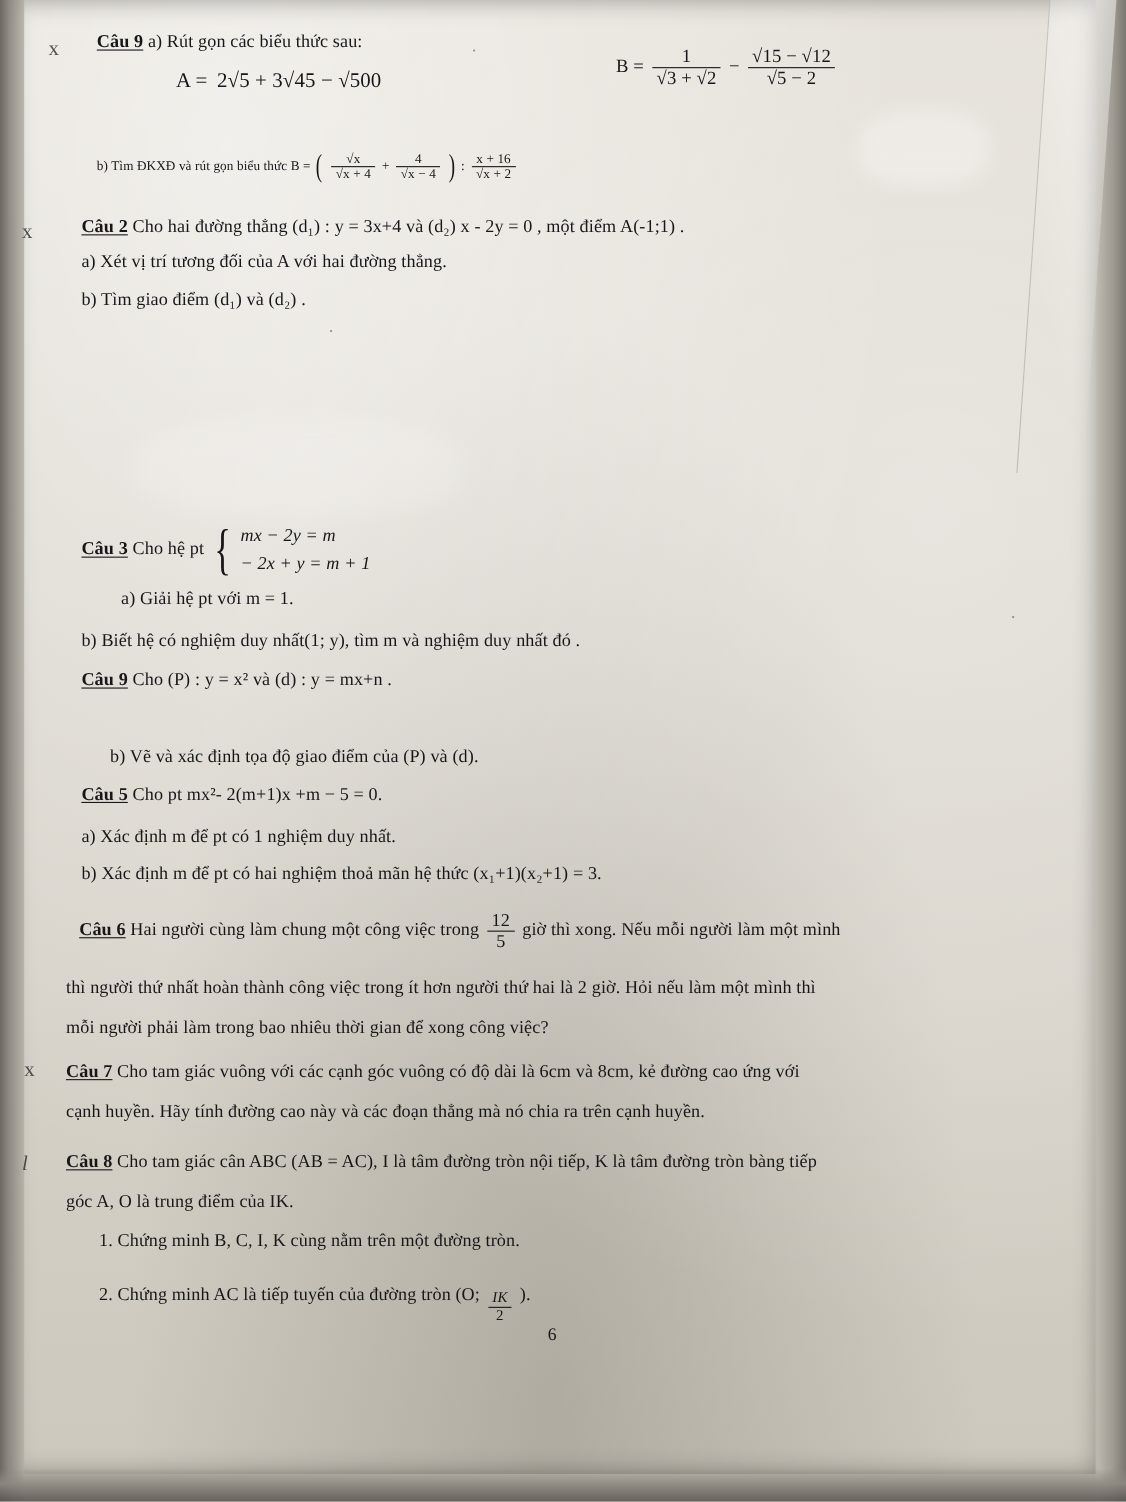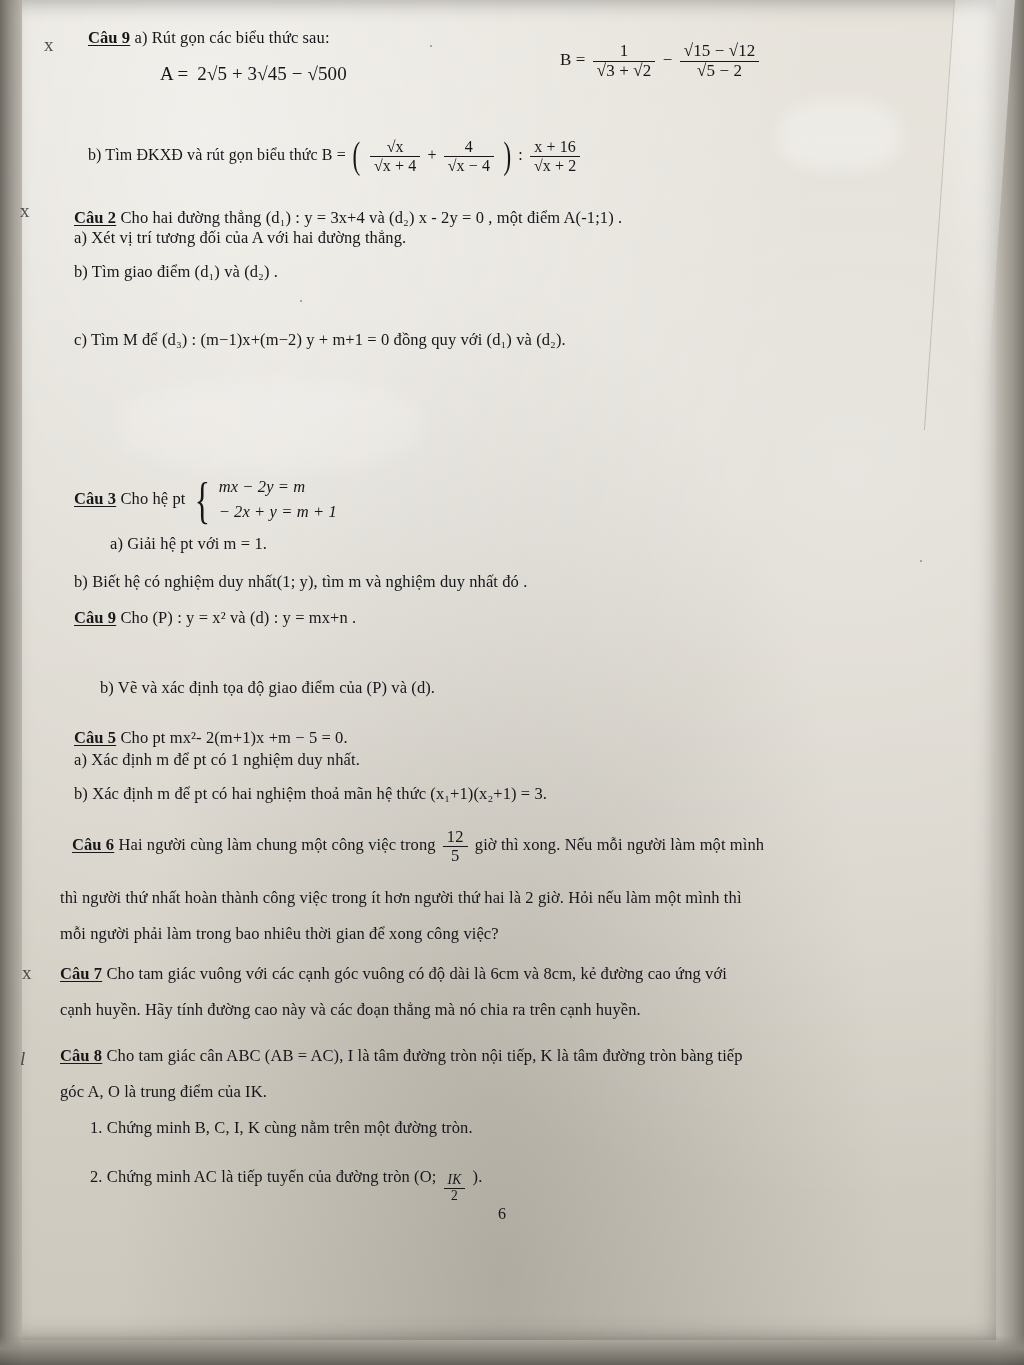--- a/index.html
+++ b/index.html
@@ -186,67 +186,66 @@
         <span class="num">1</span>
         <span class="den">√3 + √2</span>
       </span>
       <span>−</span>
       <span class="frac">
         <span class="num">√15 − √12</span>
         <span class="den">√5 − 2</span>
       </span>
     </div>
 
-    <div class="ln" style="left:88px; top:138px; font-size:16px;">
+    <div class="ln" style="left:88px; top:138px; font-size:12px;">
       <span>b) Tìm ĐKXĐ và rút gọn biểu thức B =</span>
       <span class="paren-big">(</span>
       <span class="frac">
         <span class="num">√x</span>
         <span class="den">√x + 4</span>
       </span>
       <span>+</span>
       <span class="frac">
         <span class="num">4</span>
         <span class="den">√x − 4</span>
       </span>
       <span class="paren-big">)</span>
       <span>:</span>
       <span class="frac">
         <span class="num">x + 16</span>
         <span class="den">√x + 2</span>
       </span>
     </div>
 
-    <div class="ln" style="left:74px; top:208px;">
+    <div class="ln" style="left:74px; top:196px;">
       <span class="bold-u">Câu 2</span>
       <span>Cho hai đường thẳng (d₁) : y = 3x+4 và (d₂) x - 2y = 0 , một điểm A(-1;1) .</span>
     </div>
     <div class="ln" style="left:74px; top:228px;">a) Xét vị trí tương đối của A với hai đường thẳng.</div>
     <div class="ln" style="left:74px; top:262px;">b) Tìm giao điểm (d₁) và (d₂) .</div>
-    <div class="ln" style="left:74px; top:330px;">c) Tìm M để (d₃) : (m−1)x+(m−2) y + m+1 = 0 đồng quy với (d₁) và (d₂).</div>
 
     <div class="ln" style="left:74px; top:475px;">
       <span class="bold-u">Câu 3</span>
       <span>Cho hệ pt</span>
       <span class="brace">{</span>
       <span class="sys">
         <span style="display:block;">mx − 2y = m</span>
         <span style="display:block;">− 2x + y = m + 1</span>
       </span>
     </div>
     <div class="ln" style="left:74px; top:534px;margin-left:36px;">a) Giải hệ pt với m = 1.</div>
     <div class="ln" style="left:74px; top:572px;">b) Biết hệ có nghiệm duy nhất(1; y), tìm m và nghiệm duy nhất đó .</div>
 
     <div class="ln" style="left:74px; top:608px;">
       <span class="bold-u">Câu 9</span>
       <span>Cho (P) : y = x² và (d) :  y = mx+n .</span>
     </div>
     <div class="ln" style="left:100px; top:678px;">b)  Vẽ và xác định tọa độ giao điểm của (P) và (d).</div>
 
-    <div class="ln" style="left:74px; top:712px;margin-top:16px;">
+    <div class="ln" style="left:74px; top:712px;">
       <span class="bold-u">Câu 5</span>
       <span>Cho pt  mx²- 2(m+1)x +m − 5 = 0.</span>
     </div>
     <div class="ln" style="left:74px; top:750px;">a) Xác định m để pt có 1 nghiệm duy nhất.</div>
     <div class="ln" style="left:74px; top:784px;">b) Xác định m để pt có hai nghiệm thoả mãn hệ thức (x₁+1)(x₂+1) = 3.</div>
 
     <div class="ln" style="left:72px; top:828px;">
       <span class="bold-u">Câu 6</span>
       <span>Hai người cùng làm chung một công việc trong</span>
       <span class="frac">

